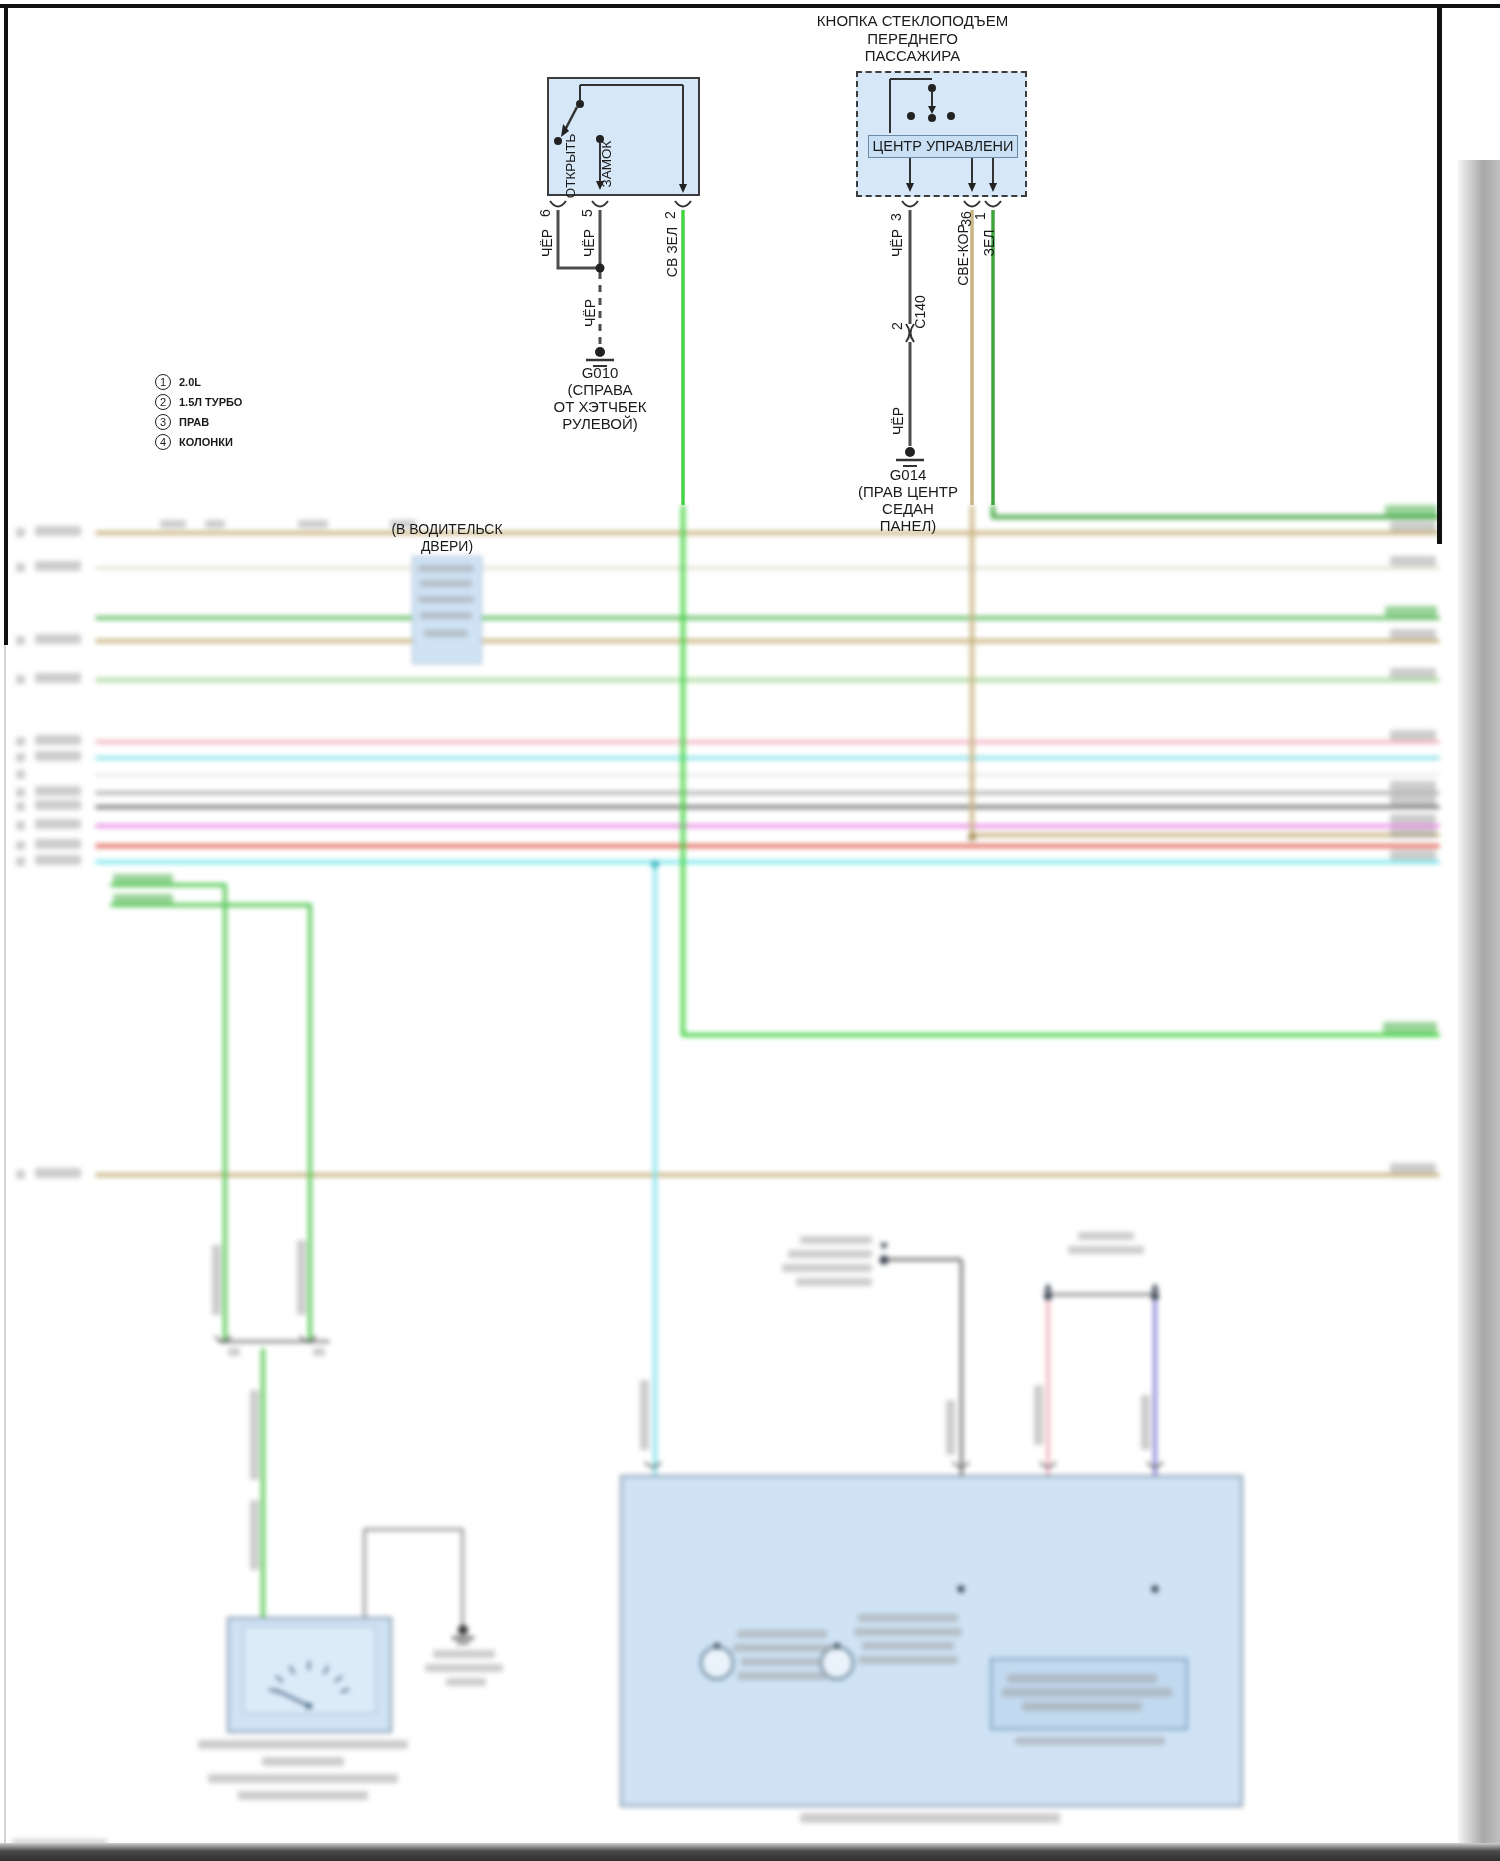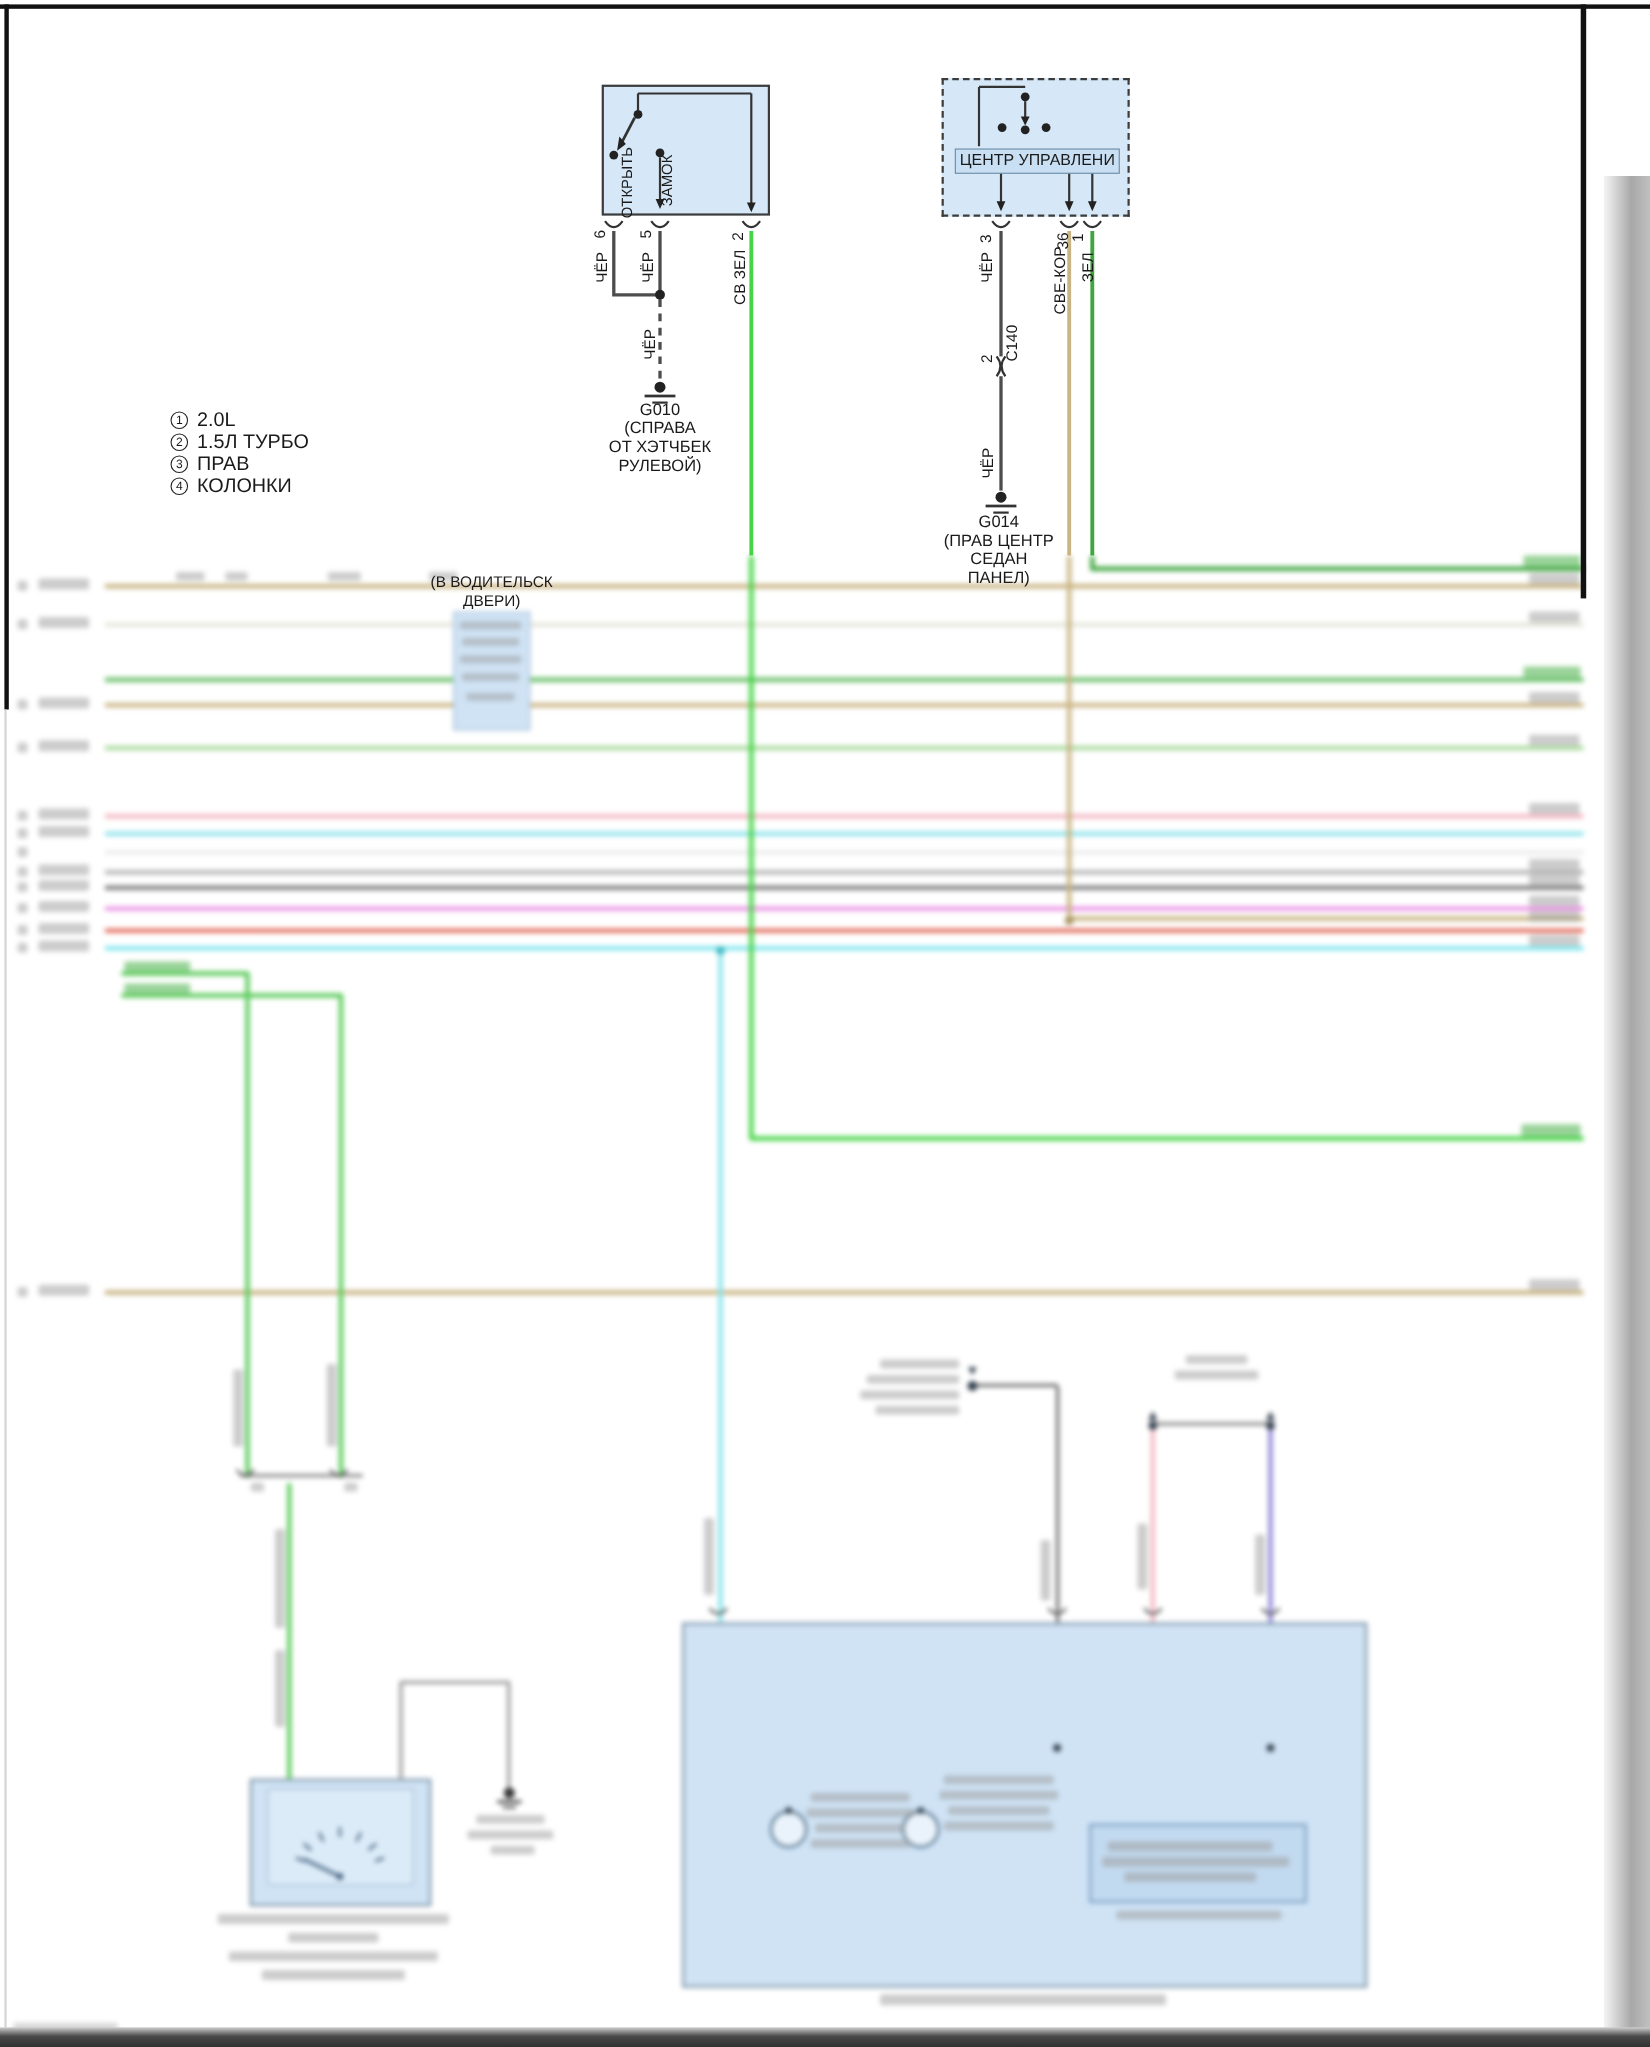--- a/index.html
+++ b/index.html
@@ -13,21 +13,21 @@
   .box{position:absolute;background:#d6e8f7;border:2px solid #3c3c3c;box-sizing:border-box;}
   .wh{position:absolute;height:4px;border-radius:2px;}
   .wv{position:absolute;width:4px;border-radius:2px;}
   i.b,i.bg{display:block;position:absolute;background:#9a9a9a;opacity:.5;border-radius:2px;}
   i.bg{background:#63bb63;opacity:.65;}
   .blurwrap{position:absolute;inset:0;filter:blur(2.4px);}
   .bluebox{position:absolute;background:#cfe3f5;border:2px solid #7d93a6;box-sizing:border-box;}
   .legend-row{display:flex;align-items:center;gap:8px;height:19px;}
   .legend-circ{display:inline-flex;align-items:center;justify-content:center;width:16px;height:16px;
       border:1.5px solid #222;border-radius:50%;font-size:11px;box-sizing:border-box;}
-  .legend-lab{font-size:18px;}
+  .legend-lab{font-size:11px;font-weight:bold;}
 </style>
 </head>
 <body>
 
 <div class="canvas">
 
   <div class="blurwrap">
 
     <div class="wh" style="left:991px;top:515px;width:449px;background:#3fa53f"></div>
     <div class="wh" style="left:95px;top:531px;width:1345px;background:#c9b483"></div>
@@ -303,20 +303,25 @@
     </g>
     <circle cx="910" cy="452" r="5" fill="#222"></circle>
     <g stroke="#333" fill="none">
       <line x1="896" y1="460" x2="924" y2="460" stroke-width="2.5"></line>
       <line x1="903" y1="466" x2="917" y2="466" stroke-width="2"></line>
     </g>
     <line x1="972" y1="210" x2="972" y2="505" stroke="#c9b483" stroke-width="3.5"></line>
     <line x1="993" y1="210" x2="993" y2="505" stroke="#3fa53f" stroke-width="3.5"></line>
   </svg>
 
+  <div class="t" style="left:805px;top:12px;width:215px">
+    <span>КНОПКА СТЕКЛОПОДЪЕМ</span>
+    <span>ПЕРЕДНЕГО</span>
+    <span>ПАССАЖИРА</span>
+  </div>
 
   <div class="vl" style="left:536px;top:158px;font-size:13.5px">ОТКРЫТЬ</div>
   <div class="vl" style="left:572px;top:156px;font-size:13.5px">ЗАМОК</div>
 
   <div class="abs" style="left:868px;top:135px;width:150px;height:23px;line-height:23px;text-align:center;font-size:14.5px">ЦЕНТР УПРАВЛЕНИ</div>
 
   <div class="vl" style="left:510px;top:205px">6</div>
   <div class="vl" style="left:552px;top:205px">5</div>
   <div class="vl" style="left:635px;top:207px">2</div>
   <div class="vl" style="left:861px;top:209px">3</div>

